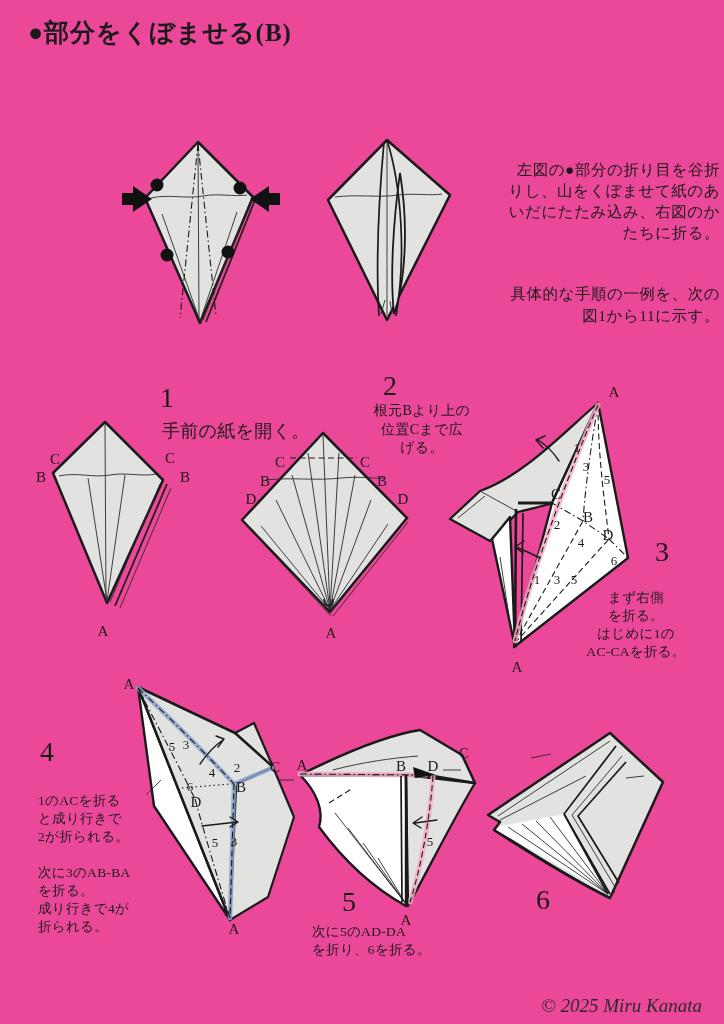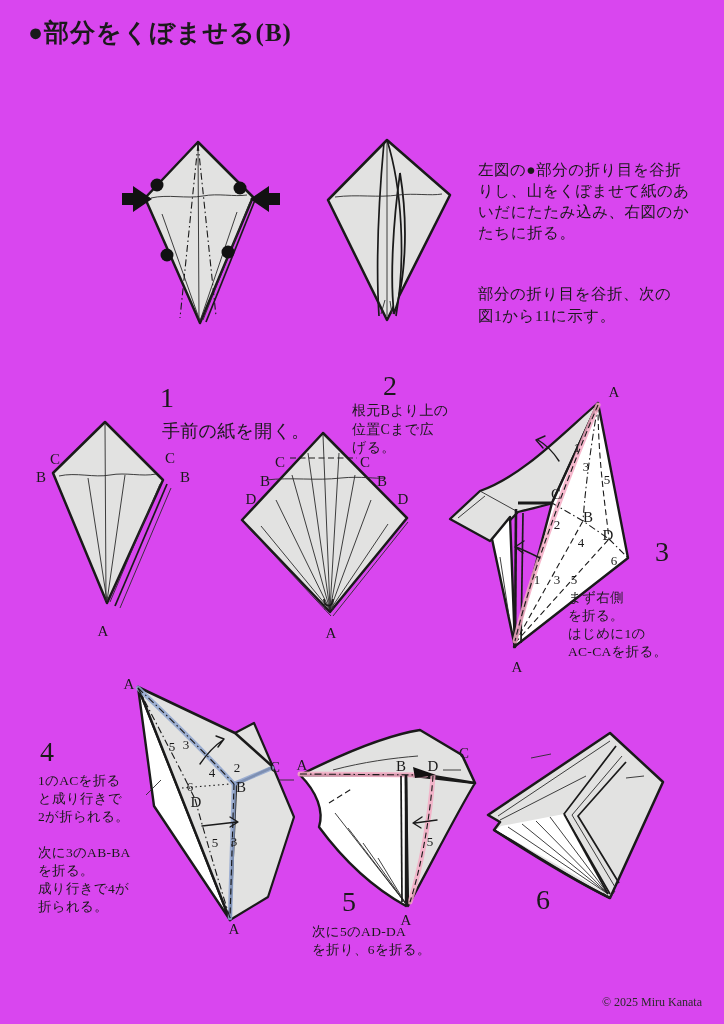--- a/index.html
+++ b/index.html
@@ -1,26 +1,26 @@
 <!DOCTYPE html>
 <html><head>
 <meta charset="utf-8">
 <style>
   html,body{margin:0;padding:0;background:#fff;}
-  #page{position:relative;width:724px;height:1024px;background:#d946ef;overflow:hidden;
+  #page{position:relative;width:724px;height:1024px;background:#ec4899;overflow:hidden;
         font-family:"Liberation Serif","DejaVu Serif",serif;color:#1a1a1a;}
   .abs{position:absolute;}
   #title{left:28px;top:16px;font-size:25px;letter-spacing:1px;font-weight:600;}
   #intro{left:478px;top:138px;width:242px;font-size:15.5px;line-height:1.36;
-         letter-spacing:.5px;white-space:pre-line;}
+         letter-spacing:.5px;white-space:pre-line;text-align:right;}
   #intro p{margin:0 0 19px 0;white-space:pre-line;}
   .step-num{font-size:28px;line-height:1;}
   .step-text{font-size:13.5px;line-height:1.33;white-space:pre-line;letter-spacing:.3px;}
-  .ctr{}
-  #copyright{right:22px;top:995px;font-size:12px;color:#2b2b2b;}
+  .ctr{text-align:center;}
+  #copyright{right:22px;top:995px;font-size:19px;font-style:italic;color:#2b2b2b;}
   svg{overflow:visible;}
   .outline{fill:#e2e2e1;stroke:#1a1a1a;stroke-width:2.5;stroke-linejoin:round;}
   .white{fill:#ffffff;stroke:#1a1a1a;stroke-width:2.4;stroke-linejoin:round;}
   .fillw{fill:#ffffff;stroke:none;}
   .thin{fill:none;stroke:#2a2a2a;stroke-width:.9;}
   .med{fill:none;stroke:#1a1a1a;stroke-width:1.7;}
   .thick{fill:none;stroke:#1a1a1a;stroke-width:2.6;}
   .dash{fill:none;stroke:#1a1a1a;stroke-width:1.1;stroke-dasharray:6 3.5;}
   .dashdot{fill:none;stroke:#1a1a1a;stroke-width:1.1;stroke-dasharray:7 3 1.5 3;}
   .dotted{fill:none;stroke:#1a1a1a;stroke-width:1.2;stroke-dasharray:1.5 3;}
@@ -36,21 +36,21 @@
 
 <div id="page">
 
   <div class="abs" id="title">●部分をくぼませる(B)</div>
 
   <div class="abs" id="intro">
     <p>左図の●部分の折り目を谷折
 りし、山をくぼませて紙のあ
 いだにたたみ込み、右図のか
 たちに折る。</p>
-    <p>部分の折り目を谷折、次の
+    <p>具体的な手順の一例を、次の
 図1から11に示す。</p>
   </div>
 
   <svg class="abs" style="left:106px;top:130px" width="195" height="205" viewBox="0 0 195 205">
     <g>
       <path class="outline" d="M92,12 L39,68 L94,193 L147,67 Z"></path>
       <path class="thin" d="M144,72 L97,190"></path>
       <path class="med" d="M149,70 L100,192"></path>
       <path class="thin" d="M92,14 L93,190"></path>
       <path class="thin" d="M94,191 L56,84"></path>
@@ -170,21 +170,21 @@
     <text class="lbl sm" x="136" y="203">5</text>
     <text class="lbl" x="79" y="291">A</text>
   </svg>
   <div class="abs step-num" style="left:655px;top:538px">3</div>
   <div class="abs step-text ctr" style="left:568px;top:589px;width:136px">まず右側
 を折る。
 はじめに1の
 AC-CAを折る。</div>
 
   <div class="abs step-num" style="left:40px;top:738px">4</div>
-  <div class="abs step-text" style="left:38px;top:772px;width:125px">1のACを折る
+  <div class="abs step-text" style="left:38px;top:792px;width:125px">1のACを折る
 と成り行きで
 2が折られる。
 
 次に3のAB-BA
 を折る。
 成り行きで4が
 折られる。</div>
   <svg class="abs" style="left:118px;top:676px" width="185" height="266" viewBox="0 0 185 266">
     <g>
       <path class="white" d="M20,11 L36,130 L112,244 Z"></path>

